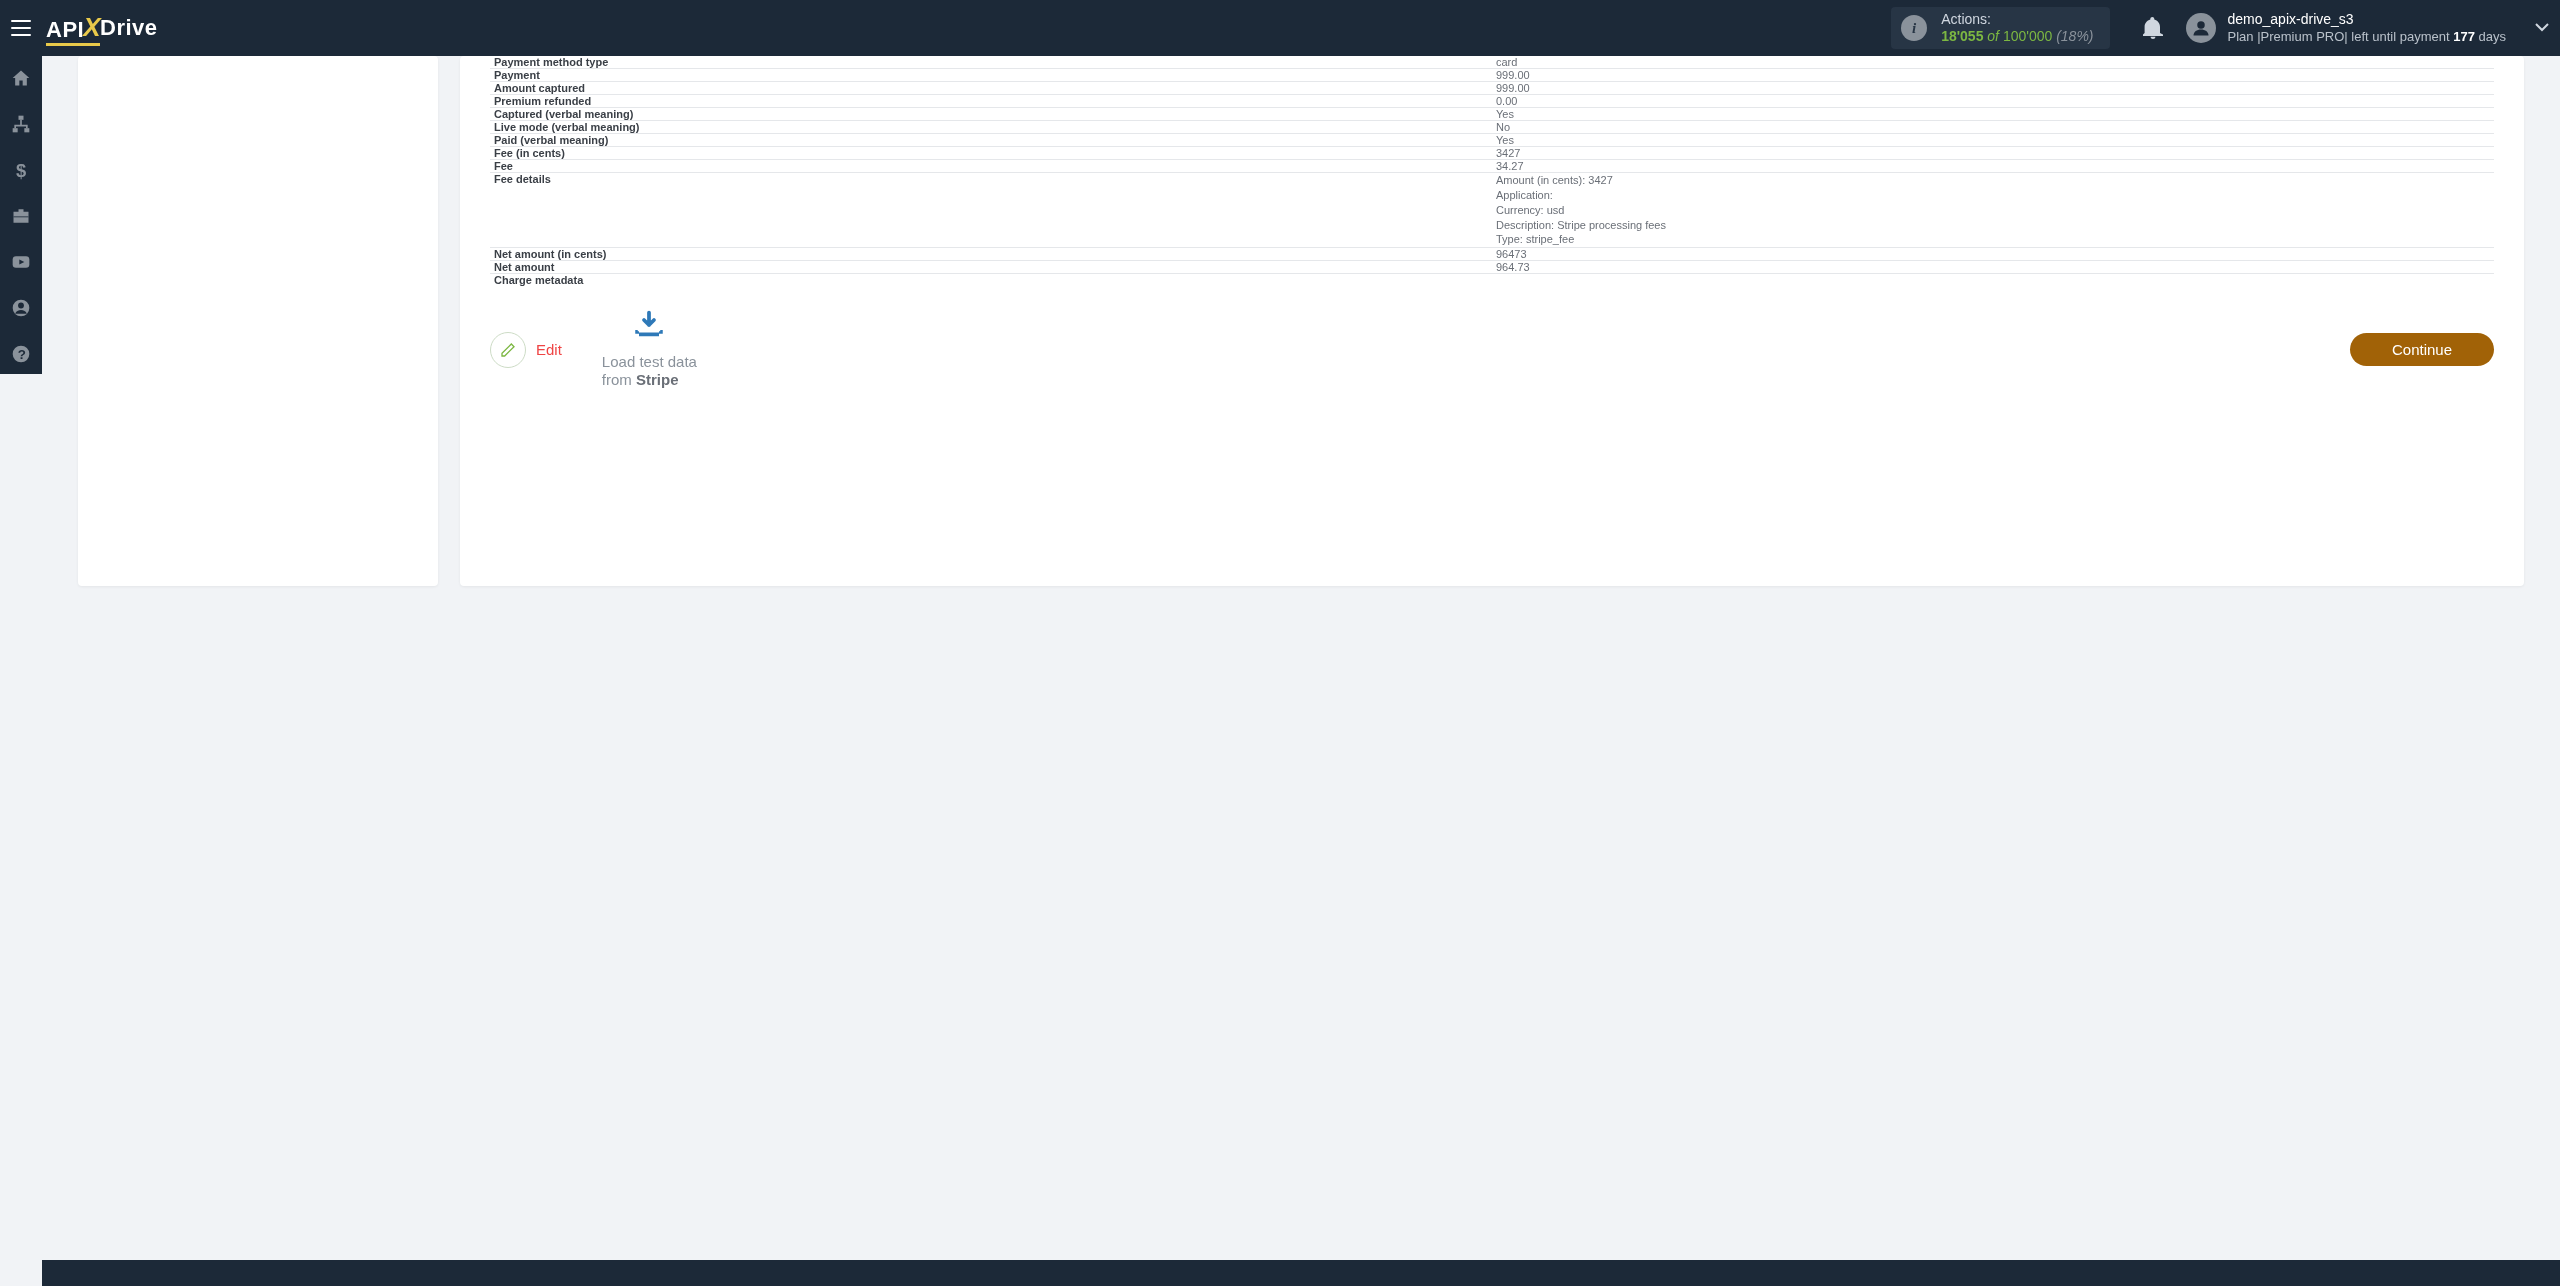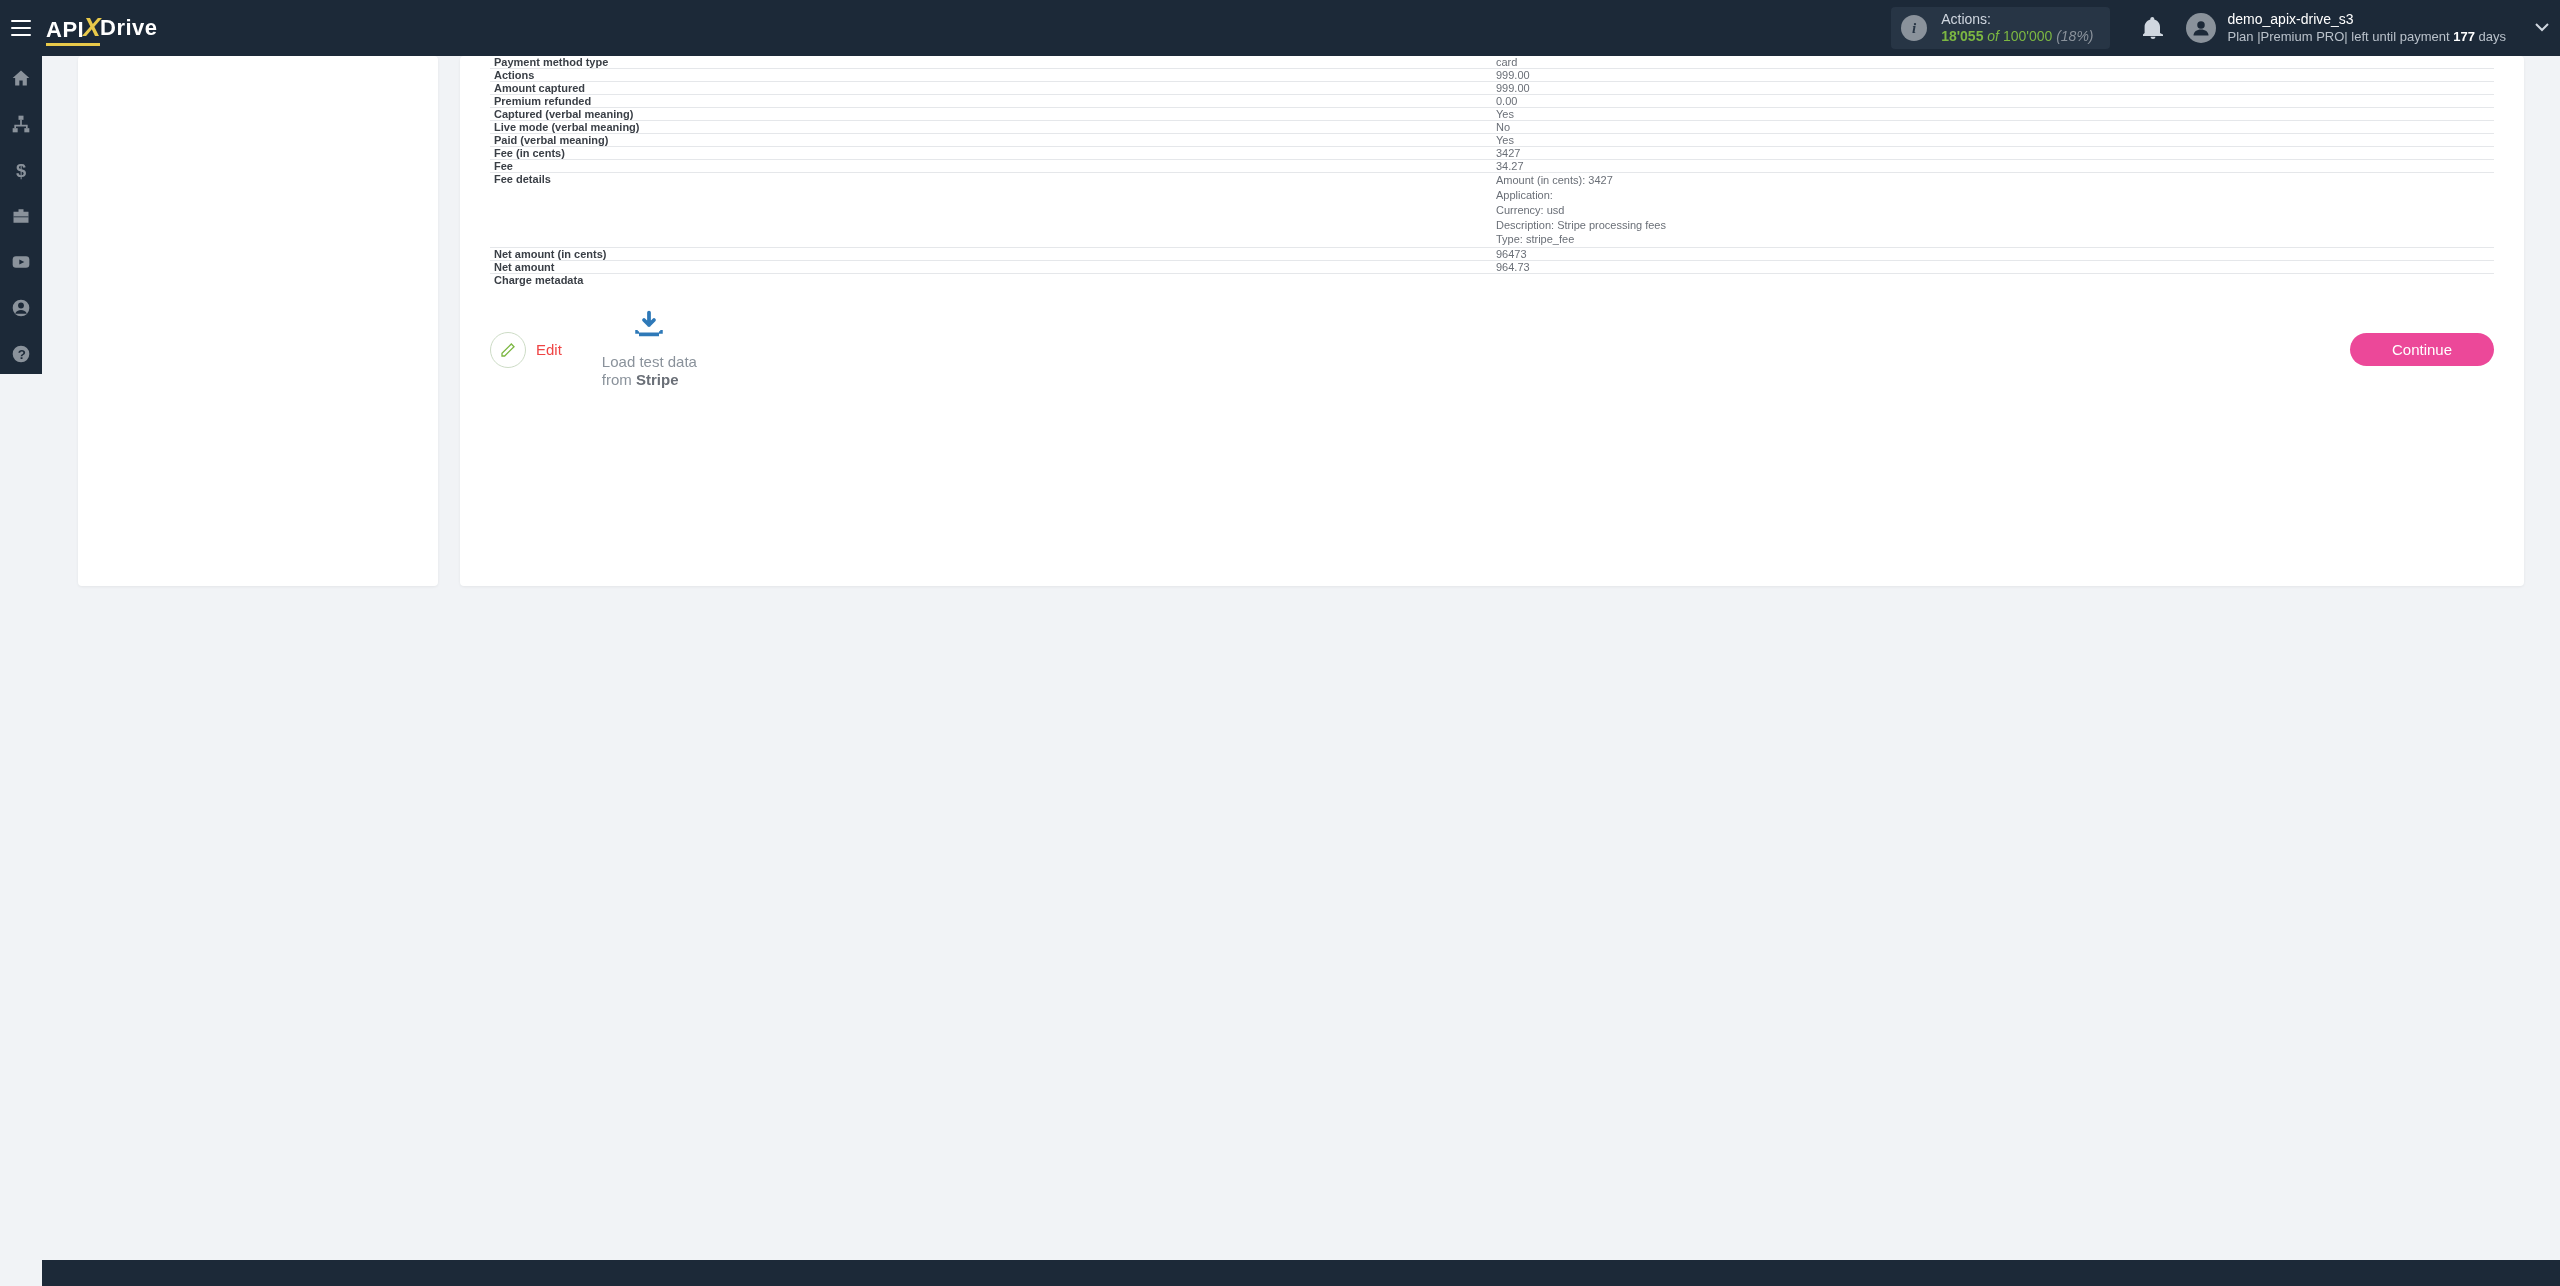--- a/index.html
+++ b/index.html
@@ -49,21 +49,21 @@
   table.details tr:last-child td { border-bottom:none; }
   .multiline { white-space:pre-line; line-height:1.35; }
 
   .card-footer { display:flex; align-items:center; margin-top:24px; }
   .edit-btn { display:flex; align-items:center; gap:10px; color:#ef4444; cursor:pointer; }
   .edit-circle { width:36px; height:36px; border:1px solid #cddcc6; border-radius:50%; display:flex; align-items:center; justify-content:center; color:#7cb742; }
   .load-btn { display:flex; align-items:center; gap:10px; color:#8a929b; cursor:pointer; margin-left:40px;flex-direction:column; }
   .load-btn .dl-icon { color:#2e79b8; }
   .load-lines { font-size:15px; line-height:1.2; }
   .load-lines .from b { color:#6a6f77; }
-  .continue-btn { margin-left:auto; background:#ec4899; color:#fff; border:none; border-radius:20px; padding:8px 42px; font-size:15px; cursor:pointer; }
+  .continue-btn { margin-left:auto; background:#a16207; color:#fff; border:none; border-radius:20px; padding:8px 42px; font-size:15px; cursor:pointer; }
 
   .footer-bar { position:fixed; bottom:0; left:42px; right:0; height:26px; background:#1c2938; }
 </style>
 </head>
 <body>
 
 <div class="header">
   <div class="hamburger">
     <svg width="20" height="16" viewBox="0 0 20 16" fill="none">
         <path d="M1 1h18M1 8h18M1 15h18" stroke="currentColor" stroke-width="2" stroke-linecap="round"></path>
@@ -166,21 +166,21 @@
   <div class="left-card"></div>
 
   <div class="main-card">
     <table class="details">
       <tbody id="details-body">
           <tr>
             <td class="label">Payment method type</td>
             <td>card</td>
           </tr>
           <tr>
-            <td class="label">Actions</td>
+            <td class="label">Payment</td>
             <td>999.00</td>
           </tr>
           <tr>
             <td class="label">Amount captured</td>
             <td>999.00</td>
           </tr>
           <tr>
             <td class="label">Premium refunded</td>
             <td>0.00</td>
           </tr>

